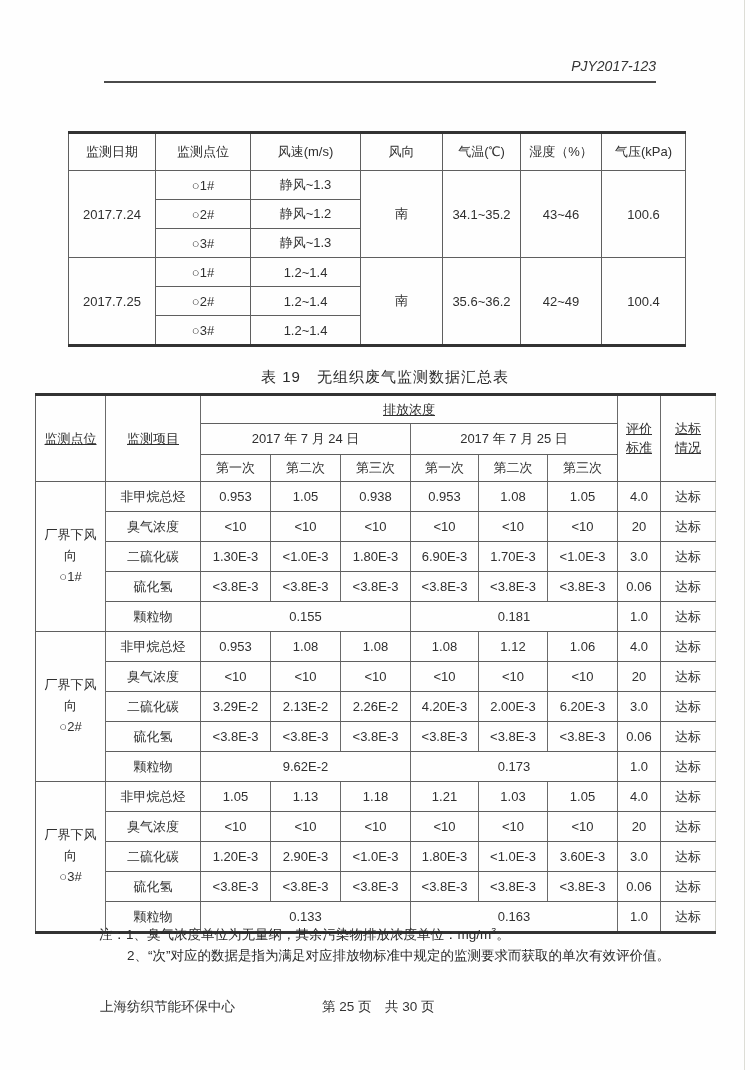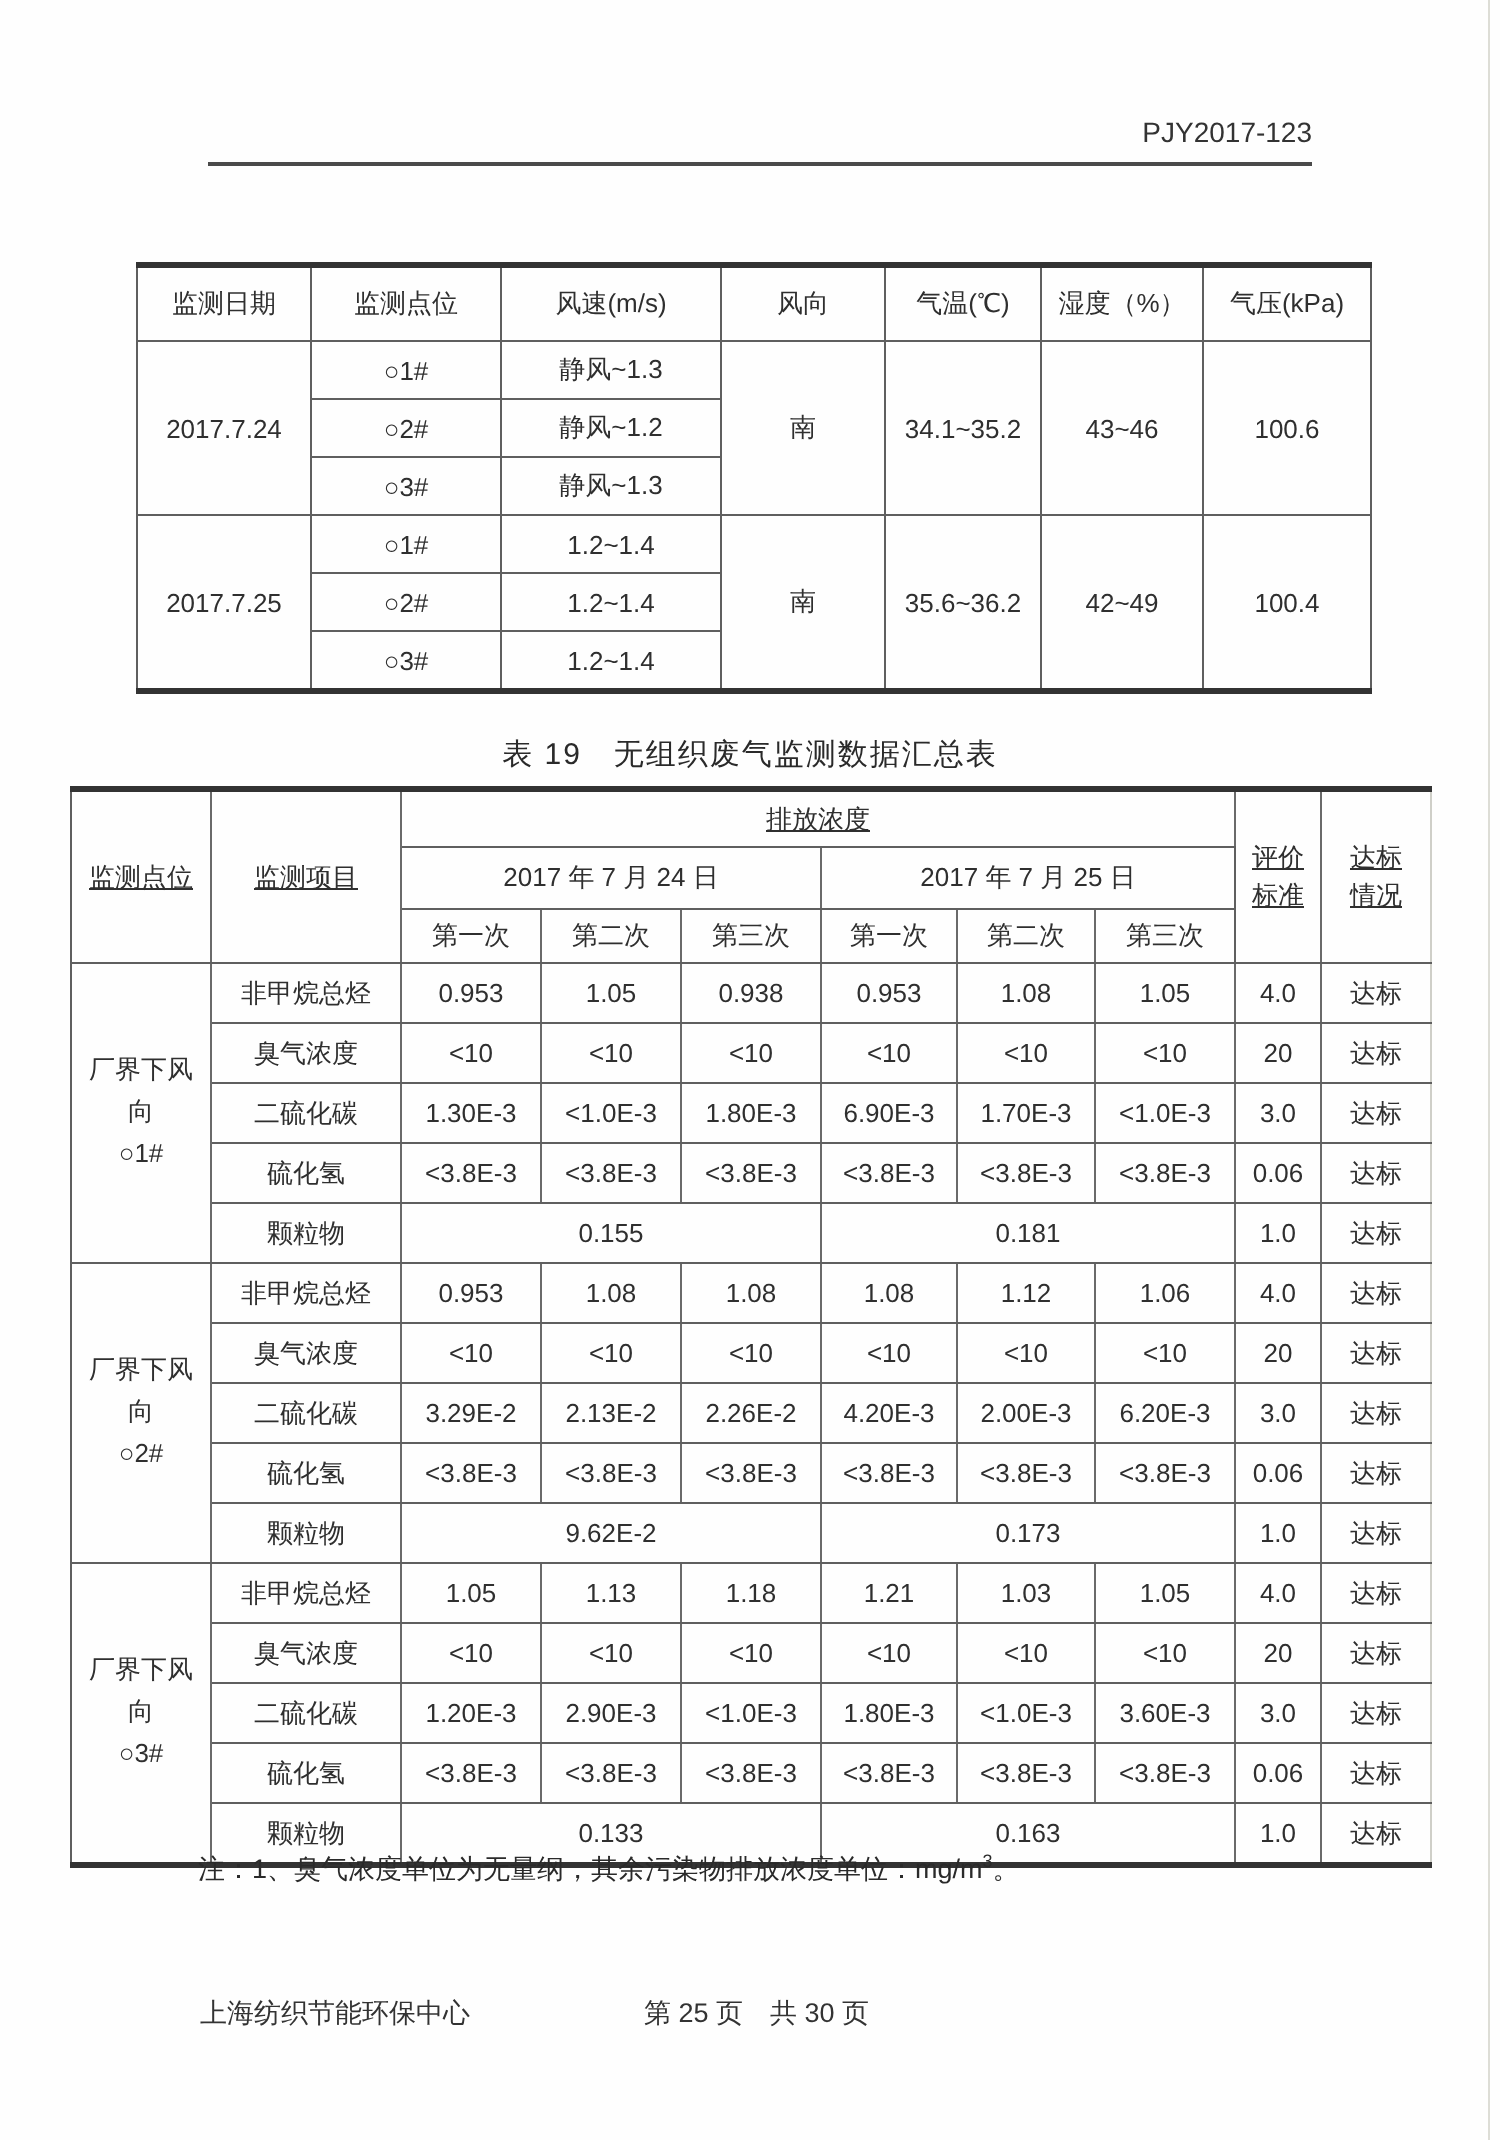--- a/index.html
+++ b/index.html
@@ -1,25 +1,25 @@
 <!DOCTYPE html>
 <html><head>
 <meta charset="utf-8">
 <style>
   html,body{margin:0;padding:0;background:#ffffff;}
   .page{
     position:relative;width:750px;height:1070px;background:#fefefe;
     font-family:"Liberation Sans",sans-serif;color:#2f2f2f;overflow:hidden;
   }
   .page-edge-right{position:absolute;top:0;left:744px;width:1px;height:1070px;background:#ddddd6;}
-  .doc-num{position:absolute;top:58px;left:105px;width:551px;text-align:right;font-size:14px;color:#333;}
+  .doc-num{position:absolute;top:58px;left:105px;width:551px;text-align:right;font-size:14px;color:#333;font-style:italic;}
   .head-rule{position:absolute;top:81px;left:104px;width:552px;height:0;border-top:2px solid #4a4a4a;}
   .tbl-title{position:absolute;text-align:center;font-size:15px;color:#2a2a2a;letter-spacing:1px;}
   .t18-title{top:101px;left:68px;width:617px;}
-  .t19-title{top:368px;left:35px;width:680px;}
+  .t19-title{top:368px;left:45px;width:680px;}
   table{border-collapse:collapse;table-layout:fixed;position:absolute;background:transparent;}
   th,td{border:1px solid #5f5f5f;text-align:center;vertical-align:middle;
         font-size:13px;font-weight:normal;color:#2f2f2f;padding:0 2px;overflow:hidden;}
   .t18{top:131px;left:68px;width:617px;border-top:3px solid #333;border-bottom:3px solid #333;}
   .t18 thead th{height:36px;}
   .t18 tbody td{height:28px;}
   .t19{top:393px;left:35px;width:680px;border-top:3px solid #333;border-bottom:3px solid #333;}
   .t19 th,.t19 td{border-right-color:#6a6a6a;}
   .t19 .hr1 th{height:27px;text-decoration:underline;}
   .t19 .hr2 th{height:30px;text-align:center;}
@@ -302,19 +302,20 @@
           <td>1.0</td>
           <td>达标</td>
         </tr>
       </tbody>
   </table>
 
   <div class="notes">
     <div>
       <span>注：1、臭气浓度单位为无量纲，其余污染物排放浓度单位：mg/m</span><sup>3</sup><span>。</span>
     </div>
+    <div class="note-indent">2、“次”对应的数据是指为满足对应排放物标准中规定的监测要求而获取的单次有效评价值。</div>
   </div>
 
   <div class="footer-org">上海纺织节能环保中心</div>
   <div class="footer-page">第 25 页　共 30 页</div>
 
   <div class="page-edge-right"></div>
 </div>
 
 </body></html>

